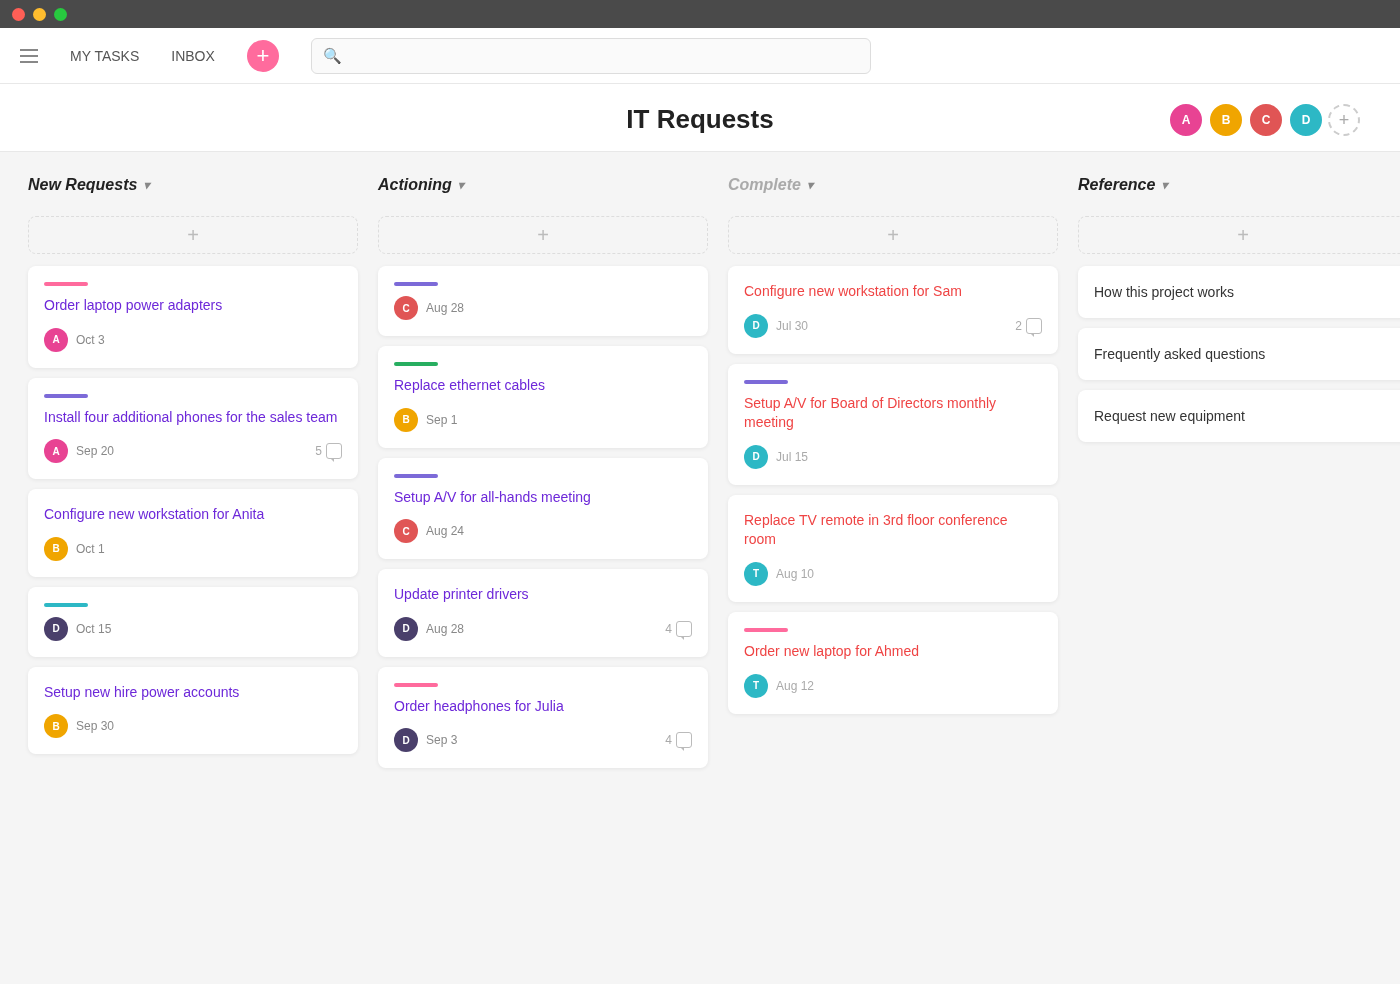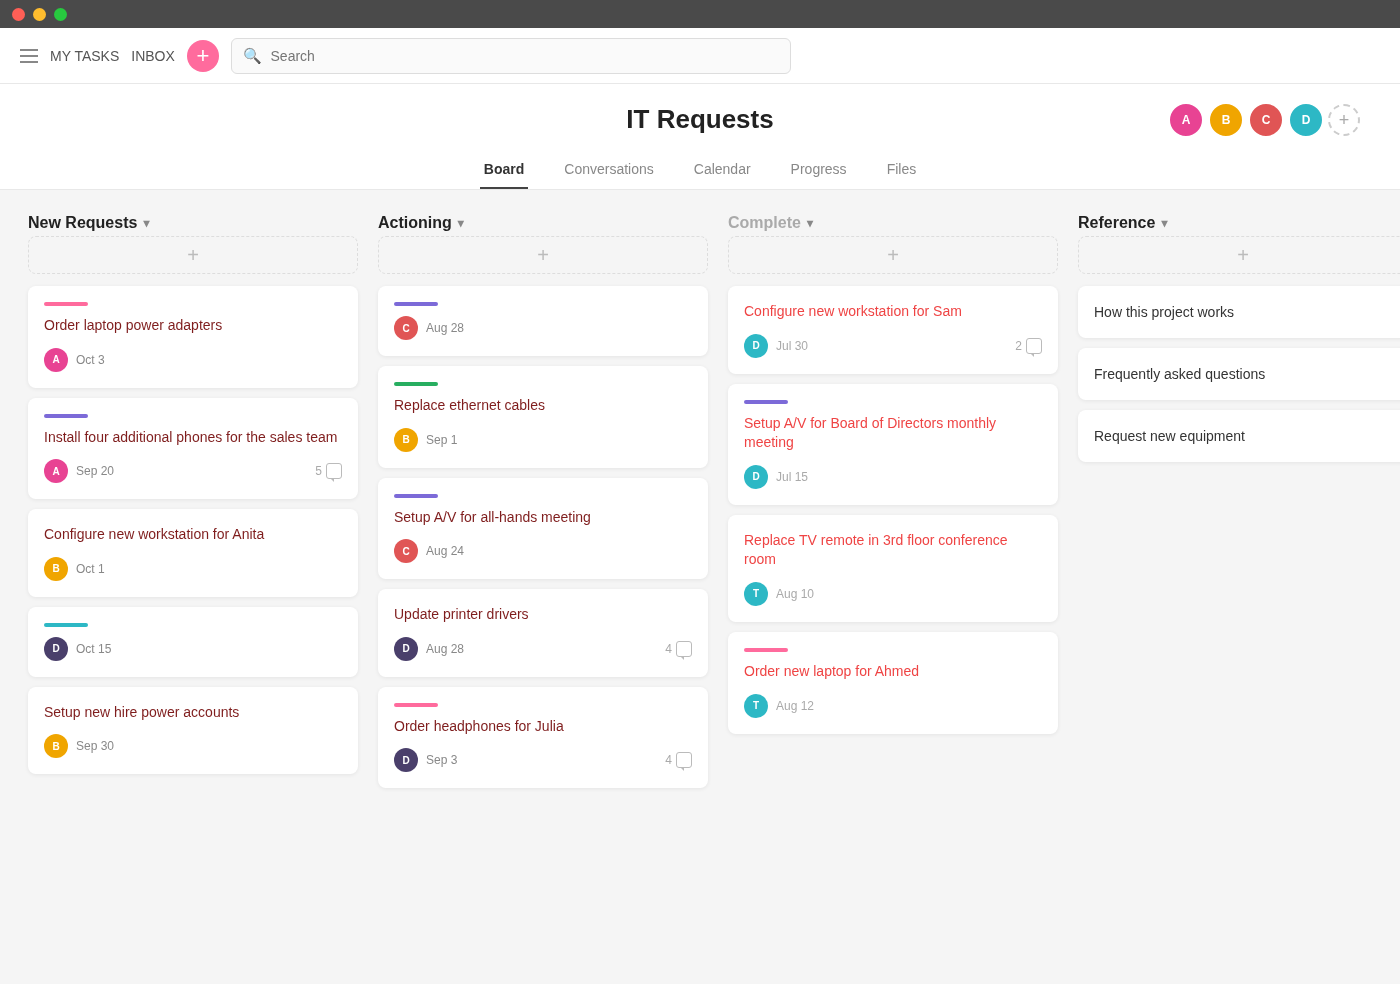--- a/index.html
+++ b/index.html
@@ -29,21 +29,21 @@
     .tl-green { background: #27c93f; }
 
     
     .top-nav {
       background: #fff;
       height: 56px;
       display: flex;
       align-items: center;
       padding: 0 20px;
       border-bottom: 1px solid #e8e8e8;
-      gap: 12px;
+      gap: 32px;
     }
     .hamburger-icon {
       display: flex; flex-direction: column; gap: 4px; cursor: pointer;
     }
     .hamburger-icon span {
       display: block; width: 18px; height: 2px; background: #888;
     }
     .nav-link {
       font-size: 14px;
       color: #555;
@@ -156,21 +156,22 @@
     }
 
     .column {
       width: 330px;
       flex-shrink: 0;
     }
     .column-header {
       display: flex;
       align-items: flex-start;
       justify-content: space-between;
-      margin-bottom: 4px;
+      margin-bottom: 22px;
+      font-style: italic;
     }
     .column-title {
       font-size: 16px;
       font-weight: 700;
       color: #222;
       display: flex;
       align-items: center;
       gap: 6px;
     }
     .column-title .chevron {
@@ -209,21 +210,21 @@
     .card-accent {
       height: 4px;
       border-radius: 2px;
       width: 44px;
       margin-bottom: 10px;
     }
 
     .card-title {
       font-size: 14px;
       font-weight: 500;
-      color: #7f1d1d;
+      color: #6d28d9;
       margin-bottom: 12px;
       line-height: 1.4;
     }
 
     .card-footer {
       display: flex;
       align-items: center;
       justify-content: space-between;
     }
     .card-meta {
@@ -304,40 +305,32 @@
   <div class="hamburger-icon">
     <span></span>
       <span></span>
       <span></span>
   </div>
   <a class="nav-link">MY TASKS</a>
   <a class="nav-link">INBOX</a>
   <button class="add-btn">+</button>
   <div class="search-bar">
     <span class="search-icon-svg">🔍</span>
-    <input type="text" placeholder="Search" style="">
   </div>
 </div>
 
 <div class="project-header">
   <div class="member-avatars">
     <div class="avatar avatar-1">A</div>
     <div class="avatar avatar-2">B</div>
     <div class="avatar avatar-3">C</div>
     <div class="avatar avatar-4">D</div>
     <button class="add-member-btn">+</button>
   </div>
   <h1 class="project-title">IT Requests</h1>
-  <div class="project-tabs">
-    <div class="project-tab active">Board</div>
-    <div class="project-tab">Conversations</div>
-    <div class="project-tab">Calendar</div>
-    <div class="project-tab">Progress</div>
-    <div class="project-tab">Files</div>
-  </div>
 </div>
 
 <div class="board-container">
 
   <div class="column">
     <div class="column-header">
       <div class="column-title">
         <span>New Requests</span>
         <span class="chevron">▾</span>
       </div>

